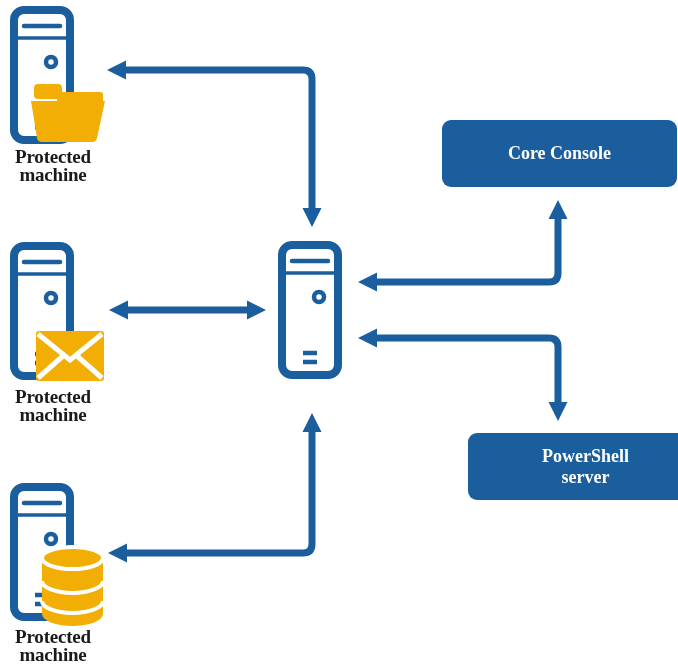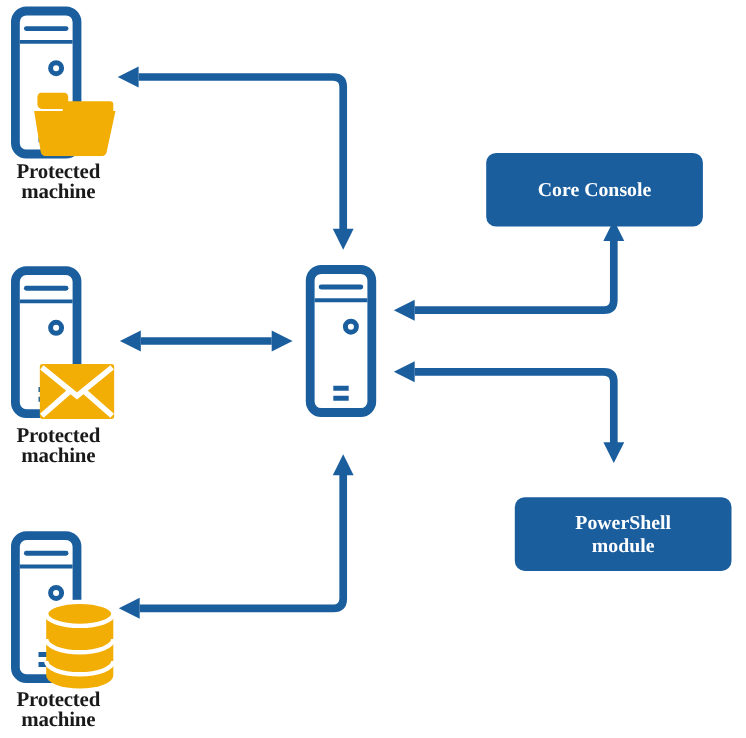--- a/index.html
+++ b/index.html
@@ -17,34 +17,33 @@
     position: absolute;
     text-align: center;
     font-weight: bold;
     font-size: 19px;
     line-height: 18px;
     color: var(--label-text, #1a1a1a);
     letter-spacing: -0.2px;
   }
   .blue-box {
     position: absolute;
-    width: 197px;
+    width: 235px;
     height: 67px;
     background: var(--primary-blue, #1b5e9e);
     border-radius: 9px;
     display: flex;
     flex-direction: column;
     align-items: center;
     justify-content: center;
     color: var(--box-text, #fff);
     font-weight: bold;
     font-size: 18px;
     line-height: 21px;
     text-align: center;
-    margin-top: 19px;
   }
   .connector { stroke: var(--primary-blue, #1b5e9e); stroke-width: 7; fill: none; }
   .arrowhead { fill: var(--primary-blue, #1b5e9e); stroke: none; }
 </style>
 </head>
 <body>
 
 <div class="canvas">
 
   <svg width="0" height="0" style="position:absolute" aria-hidden="true">
@@ -130,16 +129,16 @@
   <svg class="abs" style="left:277px; top:239px" width="66" height="142">
       <use href="#tower"></use>
     </svg>
 
   <div class="blue-box" style="left:442px; top:120px">
     <div>Core Console</div>
   </div>
 
   <div class="blue-box" style="left:468px; top:433px">
     <div>PowerShell</div>
-    <div>module</div>
+    <div>server</div>
   </div>
 
 </div>
 
 </body></html>

